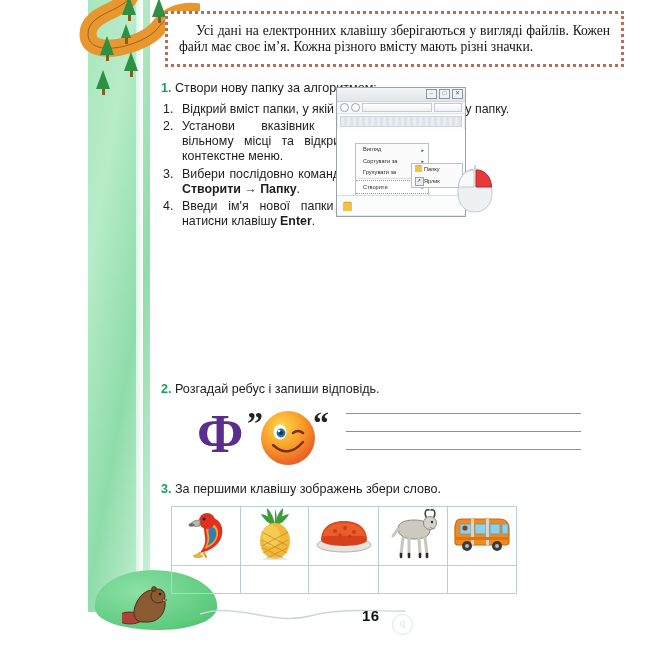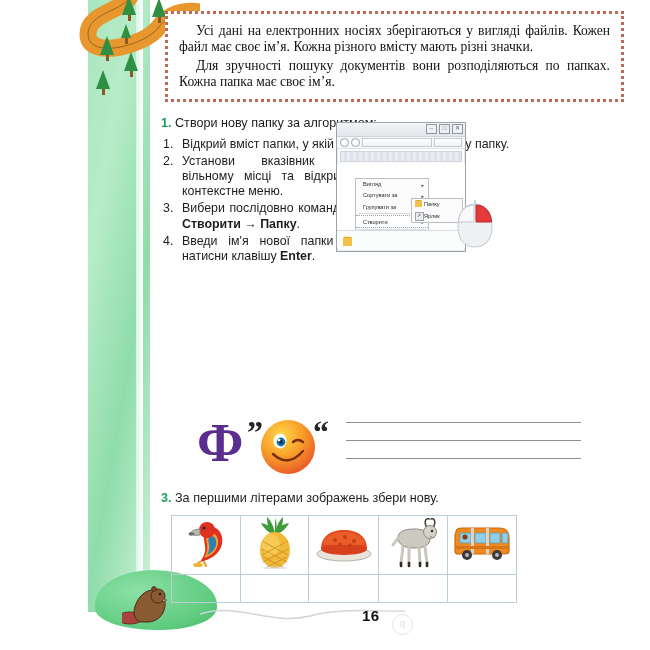--- a/index.html
+++ b/index.html
@@ -227,22 +227,21 @@
   <svg class="swoosh" viewBox="0 0 215 28">
     <path d="M0,14 C40,2 70,26 110,16 C145,7 180,12 205,11" stroke="#cfd6db" stroke-width="1.4" fill="none"></path>
   </svg>
   <div class="pageno">16</div>
   <div class="watermark">q</div>
 
   <div class="content">
 
 
     <div class="intro">
-      <p><span>Усі дані на електронних носіях зберігаються у вигляді </span><b>файлів</b><span>. Кожен файл має своє ім’я. Кожна різного вмісту мають різні значки.</span></p>
-      <p><span>Для зручності пошуку документів вони розподіляються по </span><b>папках</b><span>. Кожна папка має своє ім’я.</span></p>
+      <p><span>Усі дані на електронних клавішу зберігаються у вигляді </span><b>файлів</b><span>. Кожен файл має своє ім’я. Кожна різного вмісту мають різні значки.</span></p>
     </div>
 
     <div class="task">
       <div class="task-head">
         <span class="task-num">1.</span>
         <span>Створи нову папку за алгоритмом:</span>
       </div>
 
       <ol class="steps">
         <li class="wide">
@@ -325,20 +324,24 @@
         <svg class="mouse" viewBox="0 0 44 50">
           <path d="M22,4 C33,4 39,13 39,27 C39,40 32,47 22,47 C12,47 5,40 5,27 C5,13 11,4 22,4 Z" fill="#eef1f3" stroke="#c3c9ce" stroke-width="1"></path>
           <path d="M23,5 C32,5 38,12 38.6,22 L23,22 Z" fill="#e6393b" stroke="#b3282a" stroke-width="1"></path>
           <path d="M21,5 C12,5 6,12 5.4,22 L21,22 Z" fill="#f7f9fa" stroke="#c3c9ce" stroke-width="1"></path>
           <path d="M22,0 C22,0 22,4 22,4" stroke="#c3c9ce" stroke-width="1.5" fill="none"></path>
         </svg>
       </div>
     </div>
 
     <div class="task" style="margin-top:152px;">
+      <div class="task-head">
+        <span class="task-num">2.</span>
+        <span>Розгадай ребус і запиши відповідь.</span>
+      </div>
 
       <div class="rebus">
         <div class="glyph">Ф</div>
         <div class="quote-l">”</div>
         <div class="quote-r">“</div>
 
         <svg class="smiley" viewBox="0 0 58 58">
           <defs>
             <radialGradient id="sm" cx="38%" cy="30%" r="75%">
               <stop offset="0%" stop-color="#ffd94a"></stop>
@@ -359,21 +362,21 @@
           <div></div>
           <div></div>
           <div></div>
         </div>
       </div>
     </div>
 
     <div class="task" style="margin-top:8px;">
       <div class="task-head">
         <span class="task-num">3.</span>
-        <span>За першими літерами зображень збери нову.</span>
+        <span>За першими клавішу зображень збери слово.</span>
       </div>
 
       <table class="pictable">
         <tbody>
             <tr>
           <td>
             <svg class="pic" width="56" height="50" viewBox="0 0 56 50">
               <path d="M30,8 C40,8 46,16 44,26 C42,36 32,42 22,44 C26,38 28,34 27,28 C26,20 24,12 30,8 Z" fill="#e03020"></path>
               <path d="M31,14 C37,14 41,19 40,26 C39,33 33,38 26,40 C29,35 30,31 29,26 C28,20 27,16 31,14 Z" fill="#f2a22a"></path>
               <path d="M33,18 C37,18 39,22 38,27 C37,32 33,35 29,37 C31,33 32,30 31,26 C30,22 30,19 33,18 Z" fill="#2f7fb5"></path>

